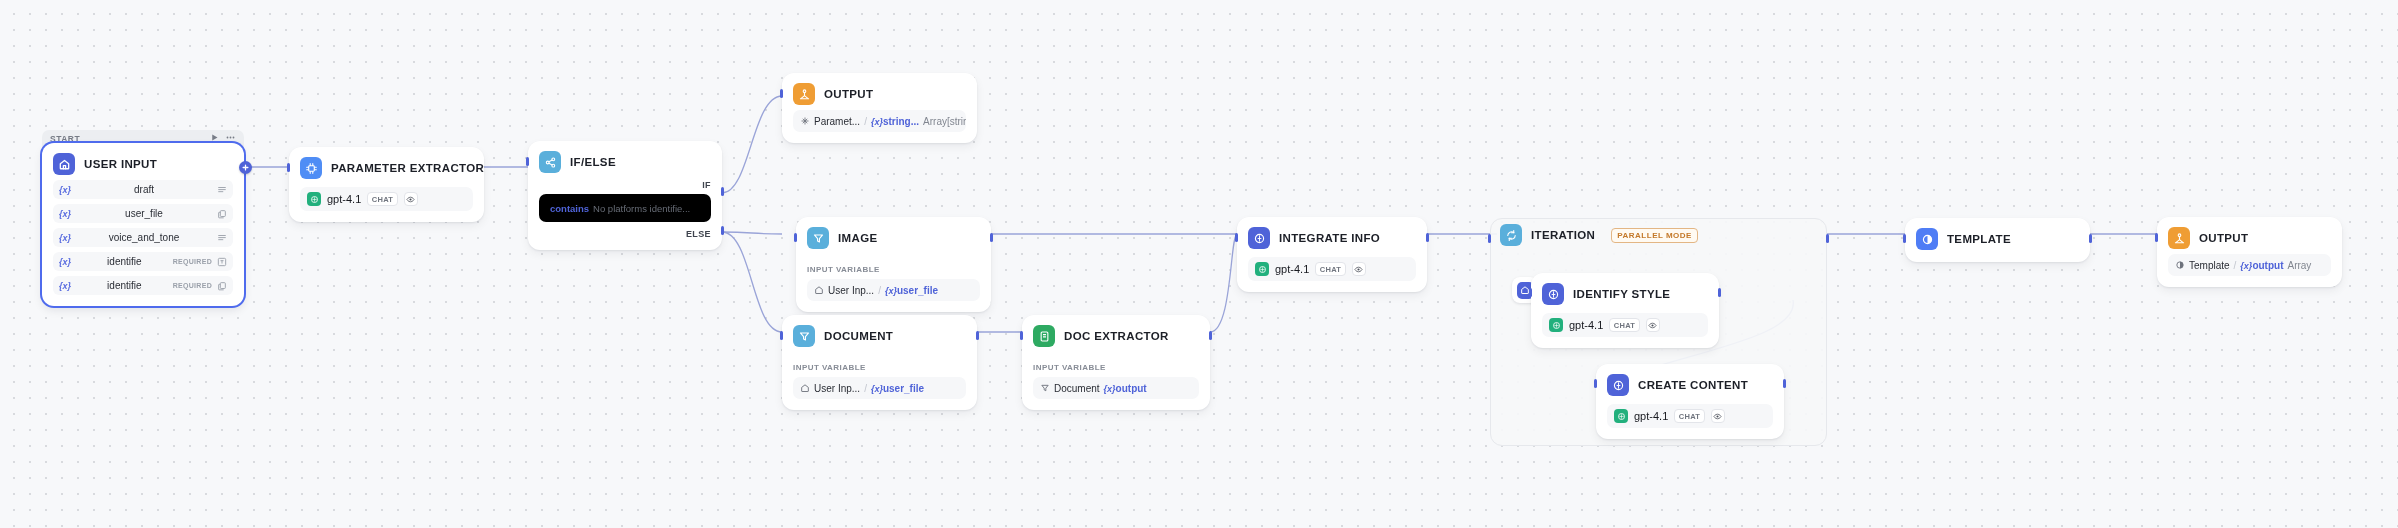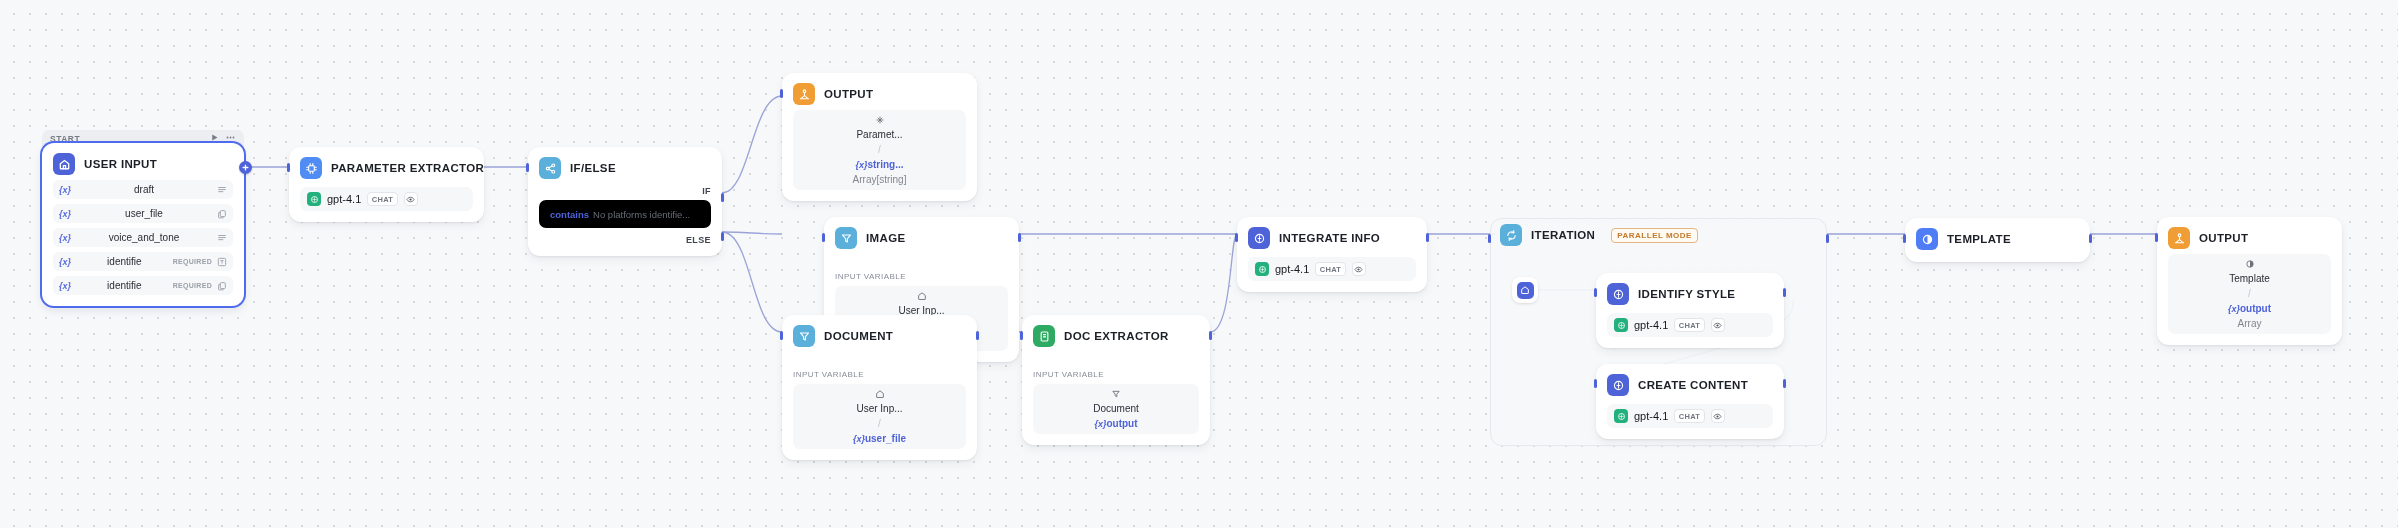--- a/index.html
+++ b/index.html
@@ -96,27 +96,27 @@
   }
   .varrow:first-of-type { margin-top: 8px; }
   .vx { font-size: 9px; font-style: italic; color: #5b6ee0; font-weight: 700; margin-right: 5px; }
   .vname { font-size: 10px; color: #2a2d35; flex: 1; white-space: nowrap; }
   .vreq { font-size: 7px; font-weight: 700; letter-spacing: .3px; color: #9aa0aa; margin-right: 4px; }
   .vtype { width: 11px; height: 11px; color: #9aa0aa; display:flex; align-items:center; justify-content:center; }
   .vtype svg { width: 10px; height: 10px; }
 
   
   .seclabel {
-    font-size: 8px; font-weight: 400; letter-spacing: .45px;
-    color: #878c96; margin-top: 23px;
+    font-size: 8px; font-weight: 700; letter-spacing: .45px;
+    color: #878c96; margin-top: 16px;
   }
   .varchip {
     margin-top: 5px; background: #f6f7f9; border-radius: 7px;
     padding: 5px 7px; display: flex; align-items: center; gap: 4px;
-    min-height: 22px; white-space: nowrap; overflow: hidden; flex-direction: column;
+    min-height: 22px; white-space: nowrap; overflow: hidden;
   }
   .varchip .sico { width: 10px; height: 10px; color: #6d727c; flex: 0 0 10px; }
   .varchip .sico svg { width: 10px; height: 10px; display: block; }
   .vtxt { font-size: 10px; color: #2a2d35; }
   .vsep { font-size: 10px; color: #c3c7cf; }
   .vref { font-size: 10px; color: #4f63d8; font-weight: 600; }
   .vref i { font-style: italic; font-weight: 700; font-size: 9px; }
   .vkind { font-size: 10px; color: #818690; }
 
   
@@ -314,21 +314,21 @@
       <span class="tag">CHAT</span>
       <span class="eye">
         <svg viewBox="0 0 12 12" fill="none" stroke="#4a4e58" stroke-width="1">
             <path d="M1.2 6S3 2.9 6 2.9 10.8 6 10.8 6 9 9.1 6 9.1 1.2 6 1.2 6z"></path>
             <circle cx="6" cy="6" r="1.4" fill="#4a4e58" stroke="none"></circle>
           </svg>
       </span>
     </div>
   </div>
 
-  <div class="node" style="left:528px; top:147px; width:194px;">
+  <div class="node" style="left:528px; top:141px; width:194px;">
     <span class="port" style="left:-2px; top:16px;"></span>
     <span class="port" style="right:-2px; top:46px;"></span>
     <span class="port" style="right:-2px; top:85px;"></span>
     <div class="nhead">
       <span class="nicon" style="background:#5aafdb;">
         <svg viewBox="0 0 14 14" fill="none" stroke="#fff" stroke-width="1.2" stroke-linecap="round">
           <circle cx="4" cy="7" r="1.5"></circle>
             <circle cx="10" cy="3.6" r="1.5"></circle>
             <circle cx="10" cy="10.4" r="1.5"></circle>
           <path d="M5.3 6.2 8.7 4.3M5.3 7.8 8.7 9.7"></path>
@@ -367,21 +367,21 @@
             <path d="M6 1.8v8.4M1.8 6h8.4M3.3 3.3l5.4 5.4M8.7 3.3 3.3 8.7"></path>
           </svg>
       </span>
       <span class="vtxt">Paramet...</span>
       <span class="vsep">/</span>
       <span class="vref"><i>{x}</i><span>string...</span></span>
       <span class="vkind">Array[string]</span>
     </div>
   </div>
 
-  <div class="node" style="left:824px; top:217px; width:195px;">
+  <div class="node" style="left:796px; top:217px; width:195px;">
     <span class="port" style="left:-2px; top:16px;"></span>
     <span class="port" style="right:-2px; top:16px;"></span>
     <div class="nhead">
       <span class="nicon" style="background:#5aafdb;">
         <svg viewBox="0 0 14 14" fill="none" stroke="#fff" stroke-width="1.2" stroke-linejoin="round">
           <path d="M2.6 3.2h8.8L8 7.2v3.6L6 9.6V7.2z"></path>
           </svg>
       </span>
       <span class="ntitle">IMAGE</span>
     </div>
@@ -492,21 +492,21 @@
   </div>
 
   <div class="startdot" style="left:1512px; top:277px;">
     <span class="inner">
       <svg viewBox="0 0 12 12" fill="none" stroke="#fff" stroke-width="1.2" stroke-linejoin="round">
           <path d="M2 5.3 6 2.2l4 3.1v4.4a.5.5 0 0 1-.5.5h-7a.5.5 0 0 1-.5-.5z"></path>
         </svg>
     </span>
   </div>
 
-  <div class="node" style="left:1596px; top:273px; width:188px;">
+  <div class="node" style="left:1531px; top:273px; width:188px;">
     <span class="port" style="left:-2px; top:15px;"></span>
     <span class="port" style="right:-2px; top:15px;"></span>
     <div class="nhead">
       <span class="nicon" style="background:#4f63d8;">
         <svg viewBox="0 0 14 14" fill="none" stroke="#fff" stroke-width="1.2">
             <circle cx="7" cy="7" r="4.4"></circle>
             <path d="M7 3.6v6.8M5 7h4" stroke-width="1"></path>
           </svg>
       </span>
       <span class="ntitle">IDENTIFY STYLE</span>

